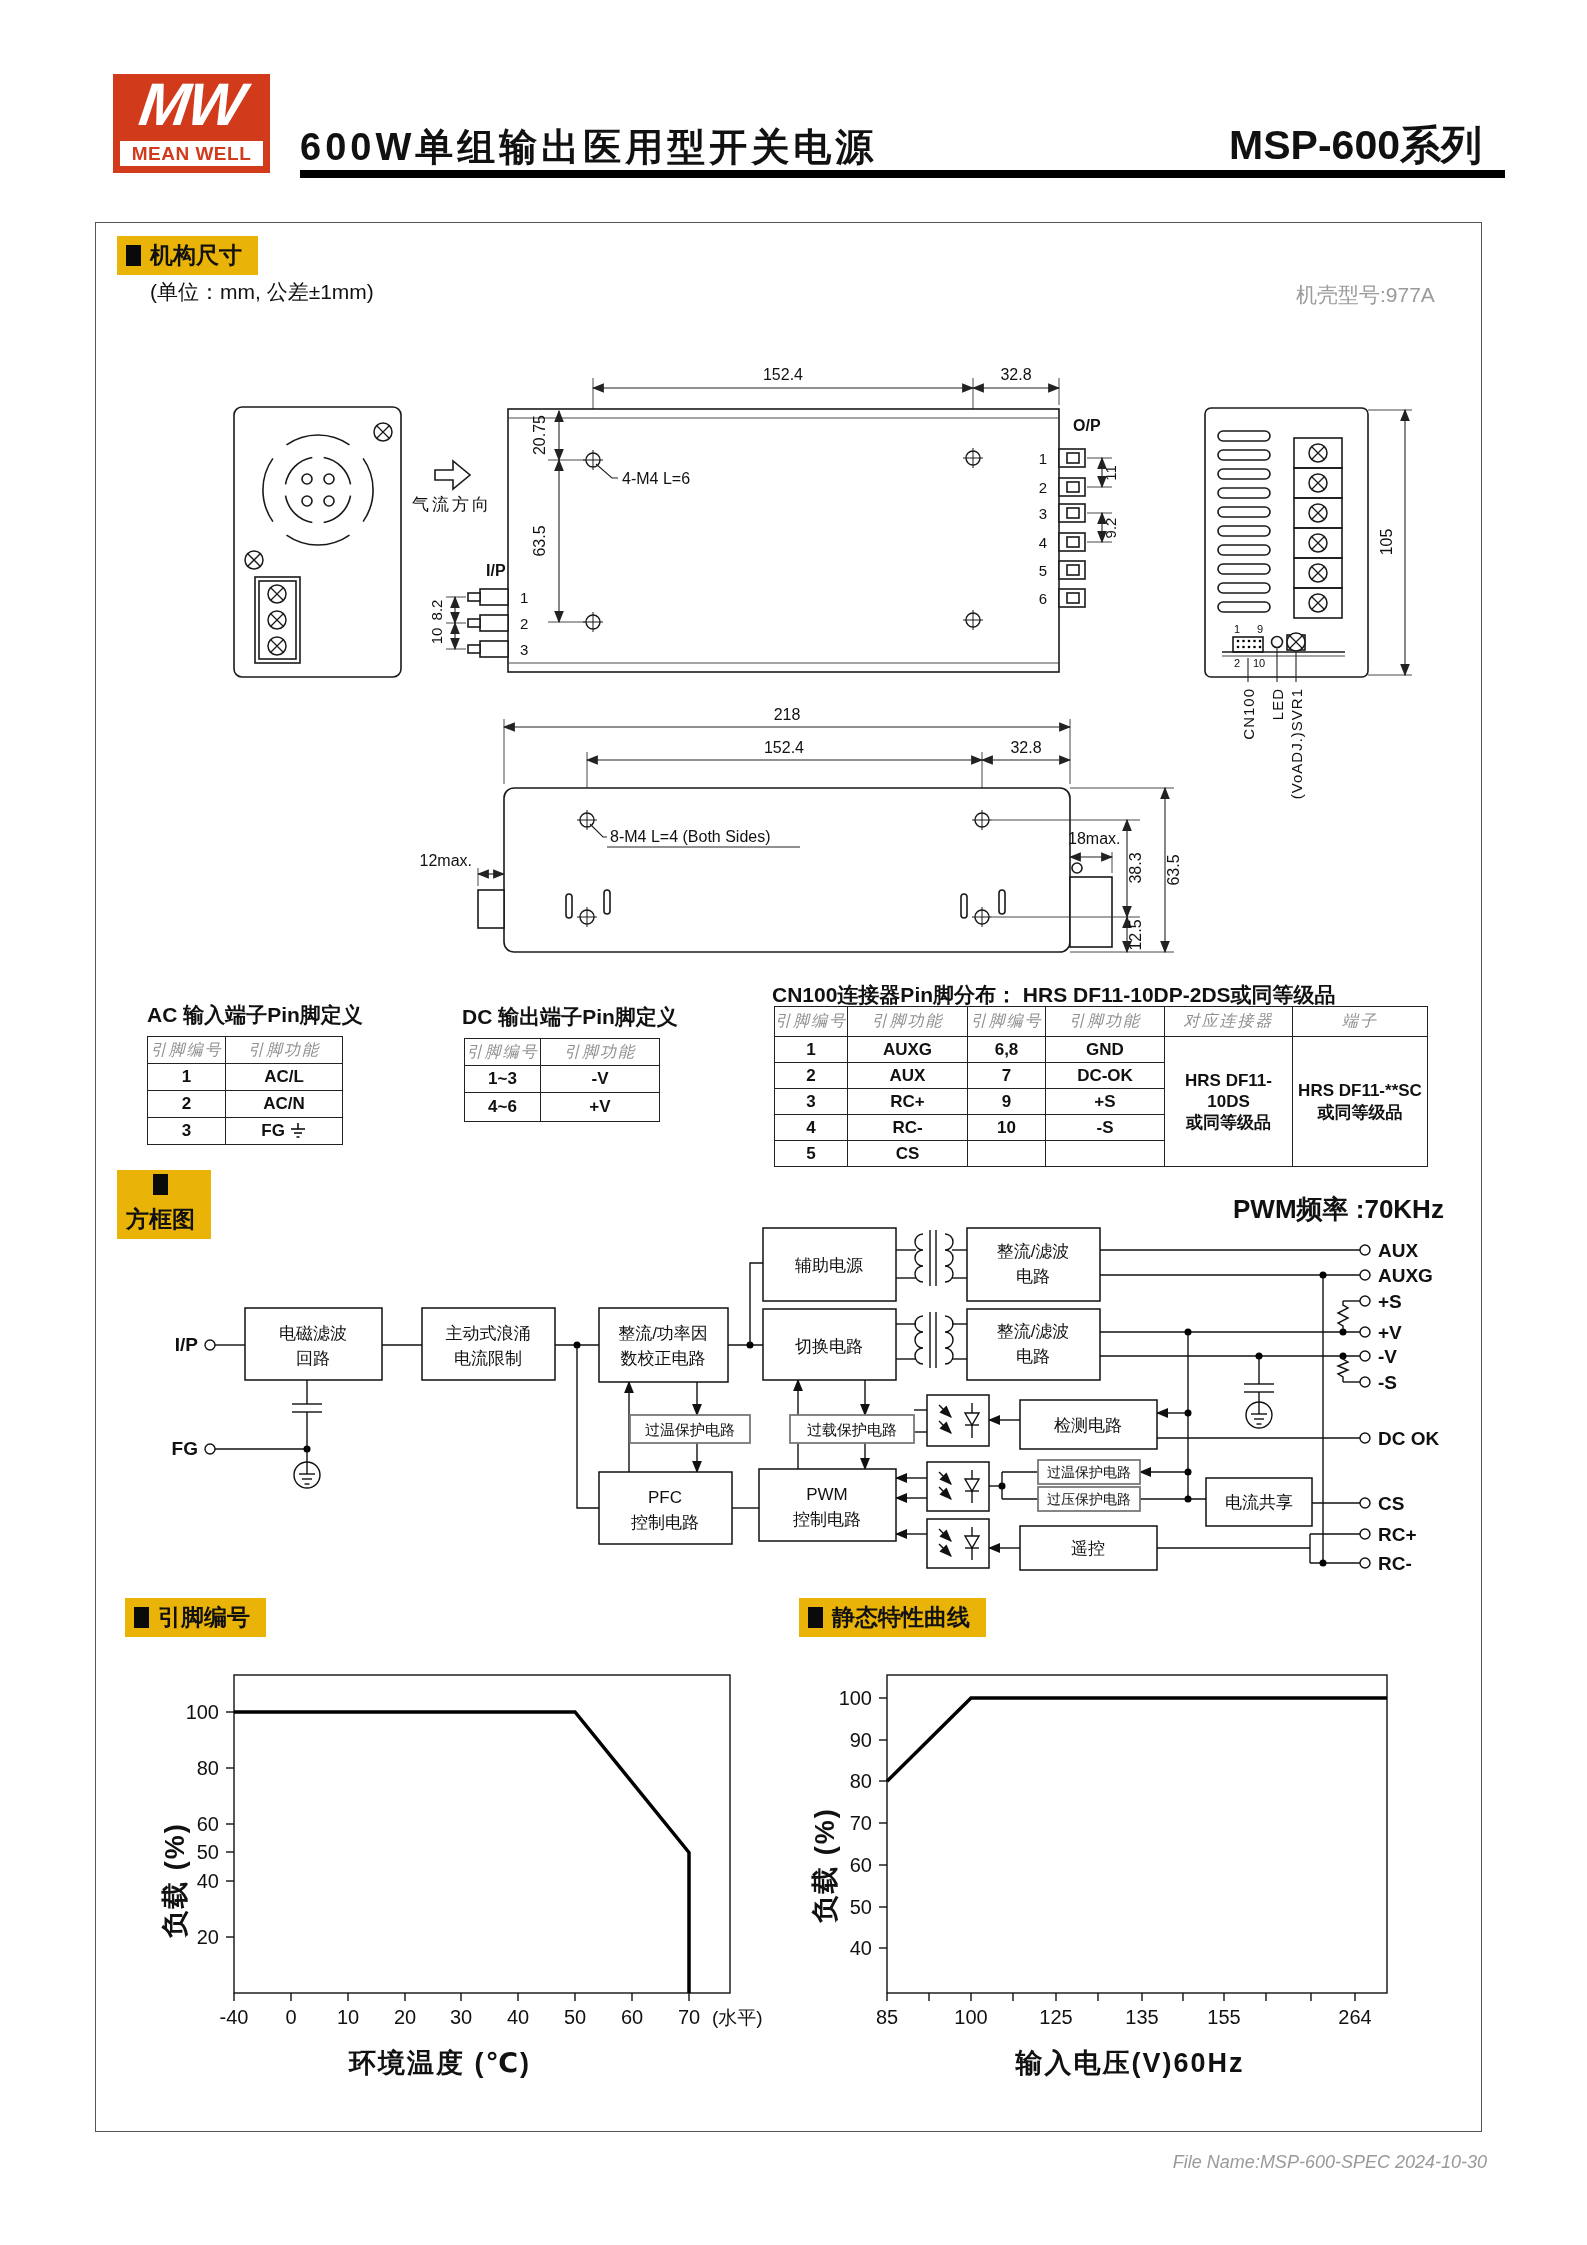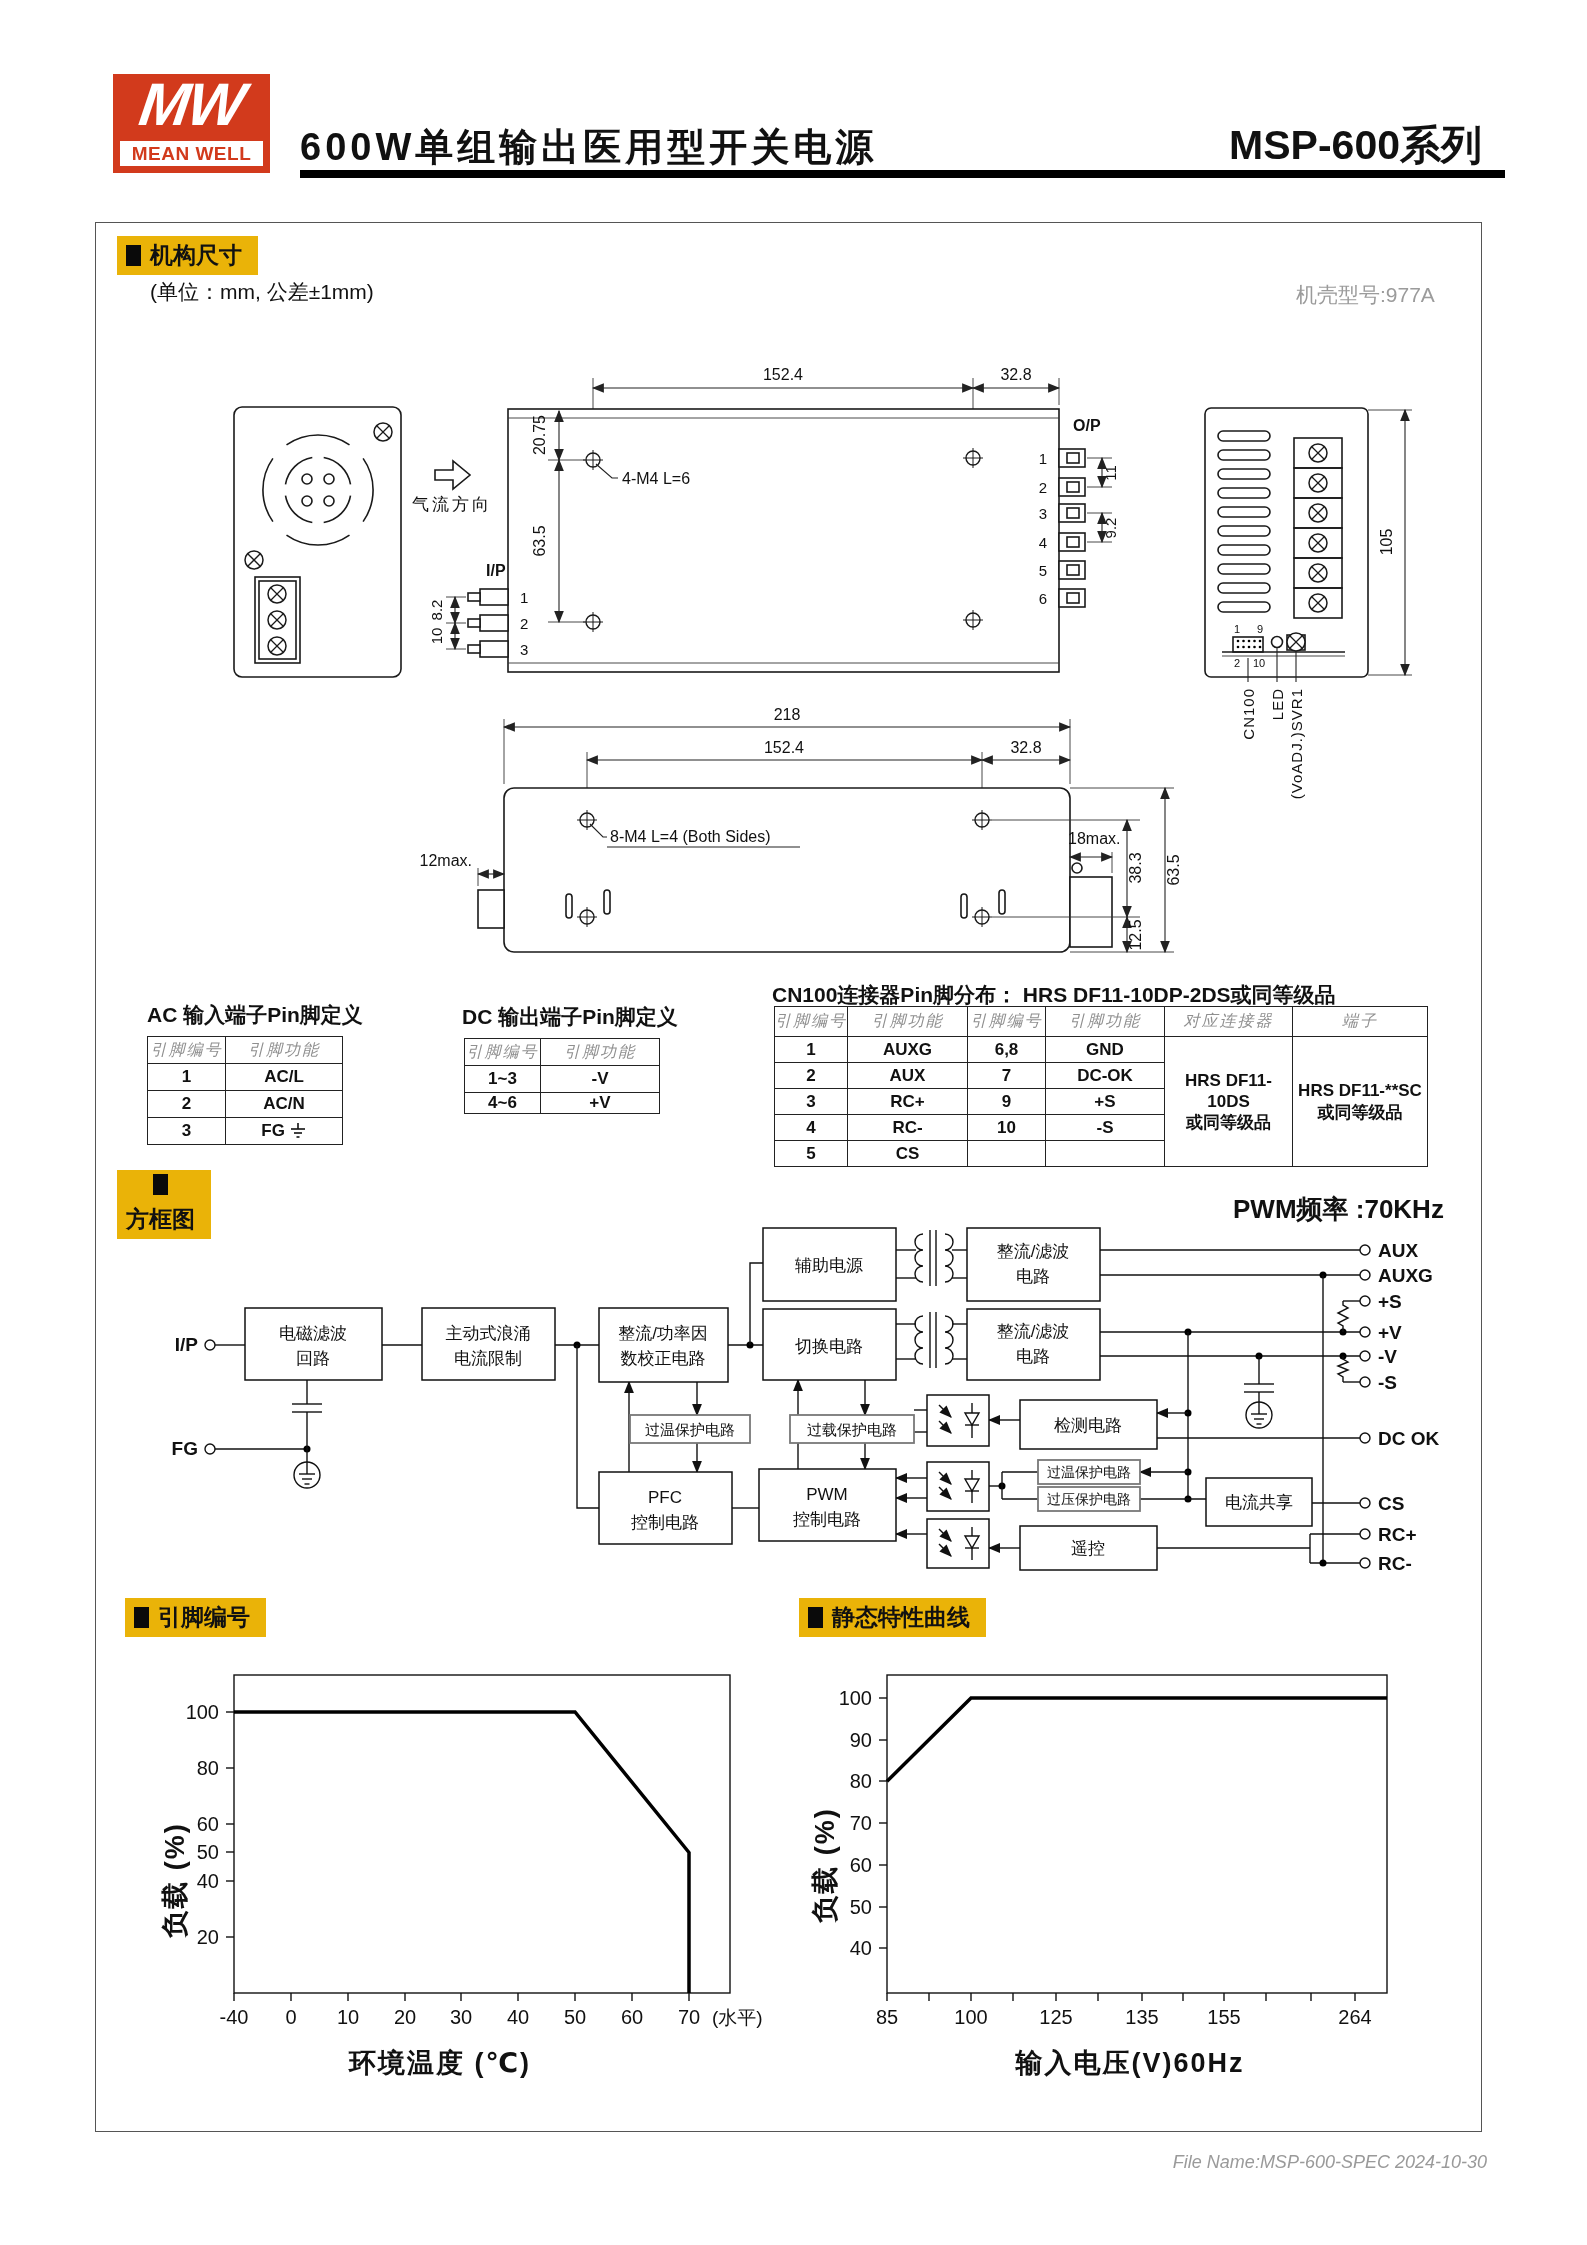--- a/index.html
+++ b/index.html
@@ -337,21 +337,21 @@
 <table class="abs" style="left:464px;top:1038px;width:193px;">
   <tbody>
       <tr style="height:27px;">
     <td class="th" style="width:75px;">引脚编号</td>
     <td class="th" style="width:118px;">引脚功能</td>
   </tr>
   <tr style="height:27px;">
         <td class="val">1~3</td>
         <td class="val">-V</td>
       </tr>
-  <tr style="height:21px;">
+  <tr style="height:29px;">
         <td class="val">4~6</td>
         <td class="val">+V</td>
       </tr>
 </tbody>
   </table>
 
 <div class="abs tbl-title" style="left:772px;top:981px;">CN100连接器Pin脚分布： HRS DF11-10DP-2DS或同等级品</div>
 <table class="abs" style="left:774px;top:1006px;width:647px;">
   <tbody>
       <tr style="height:30px;">

